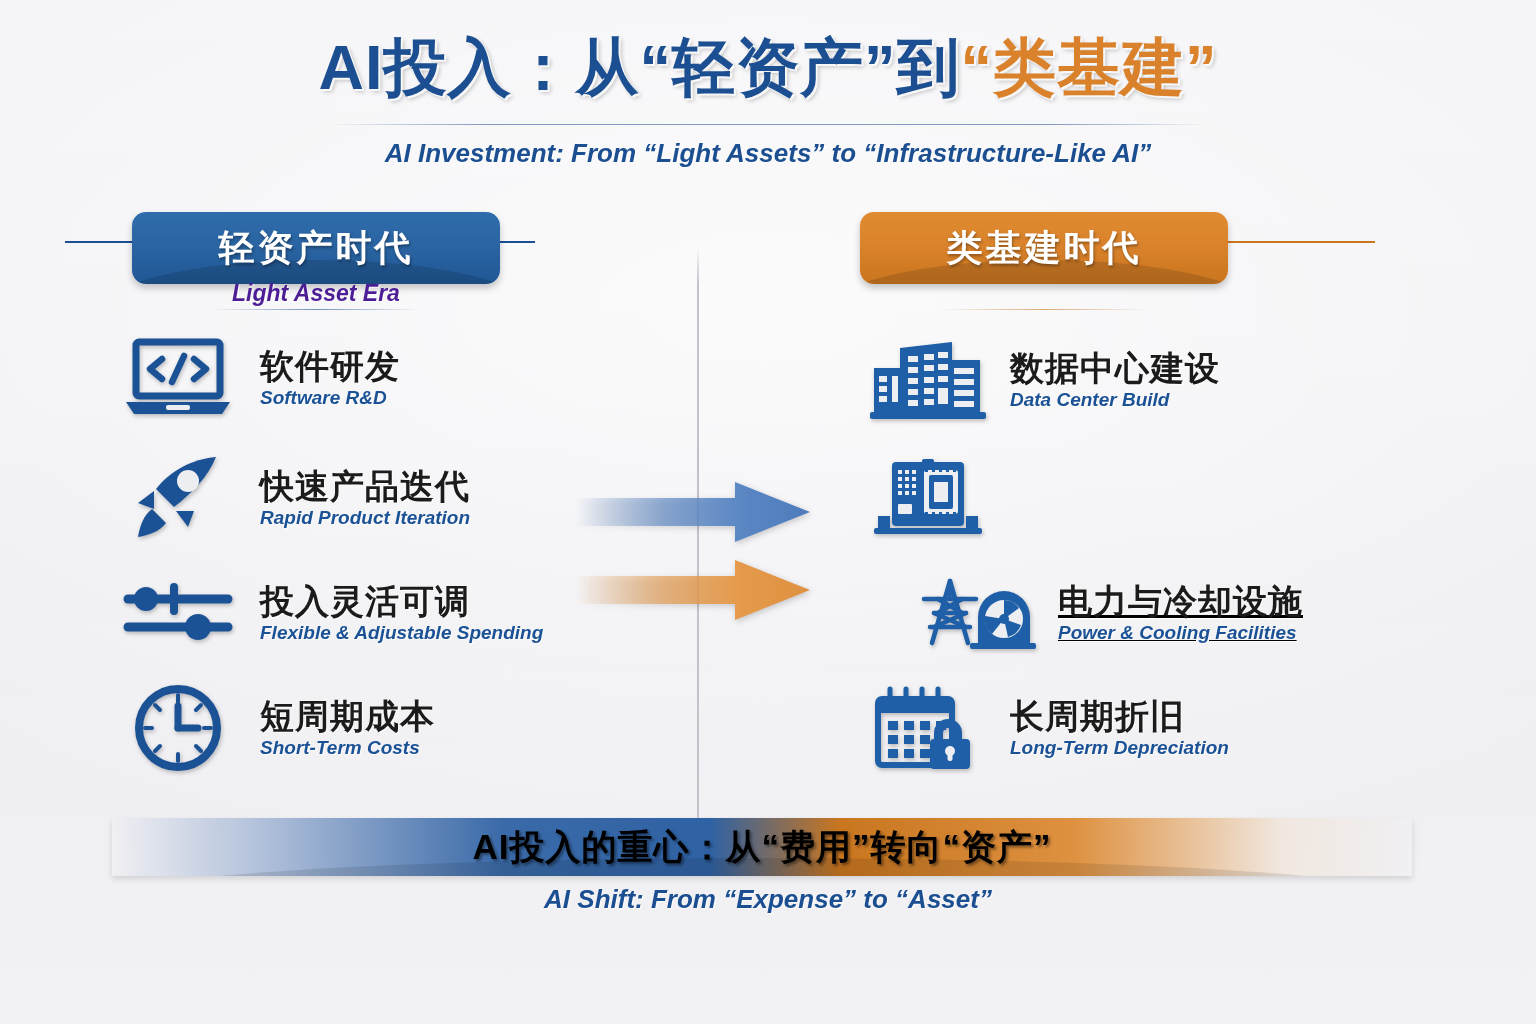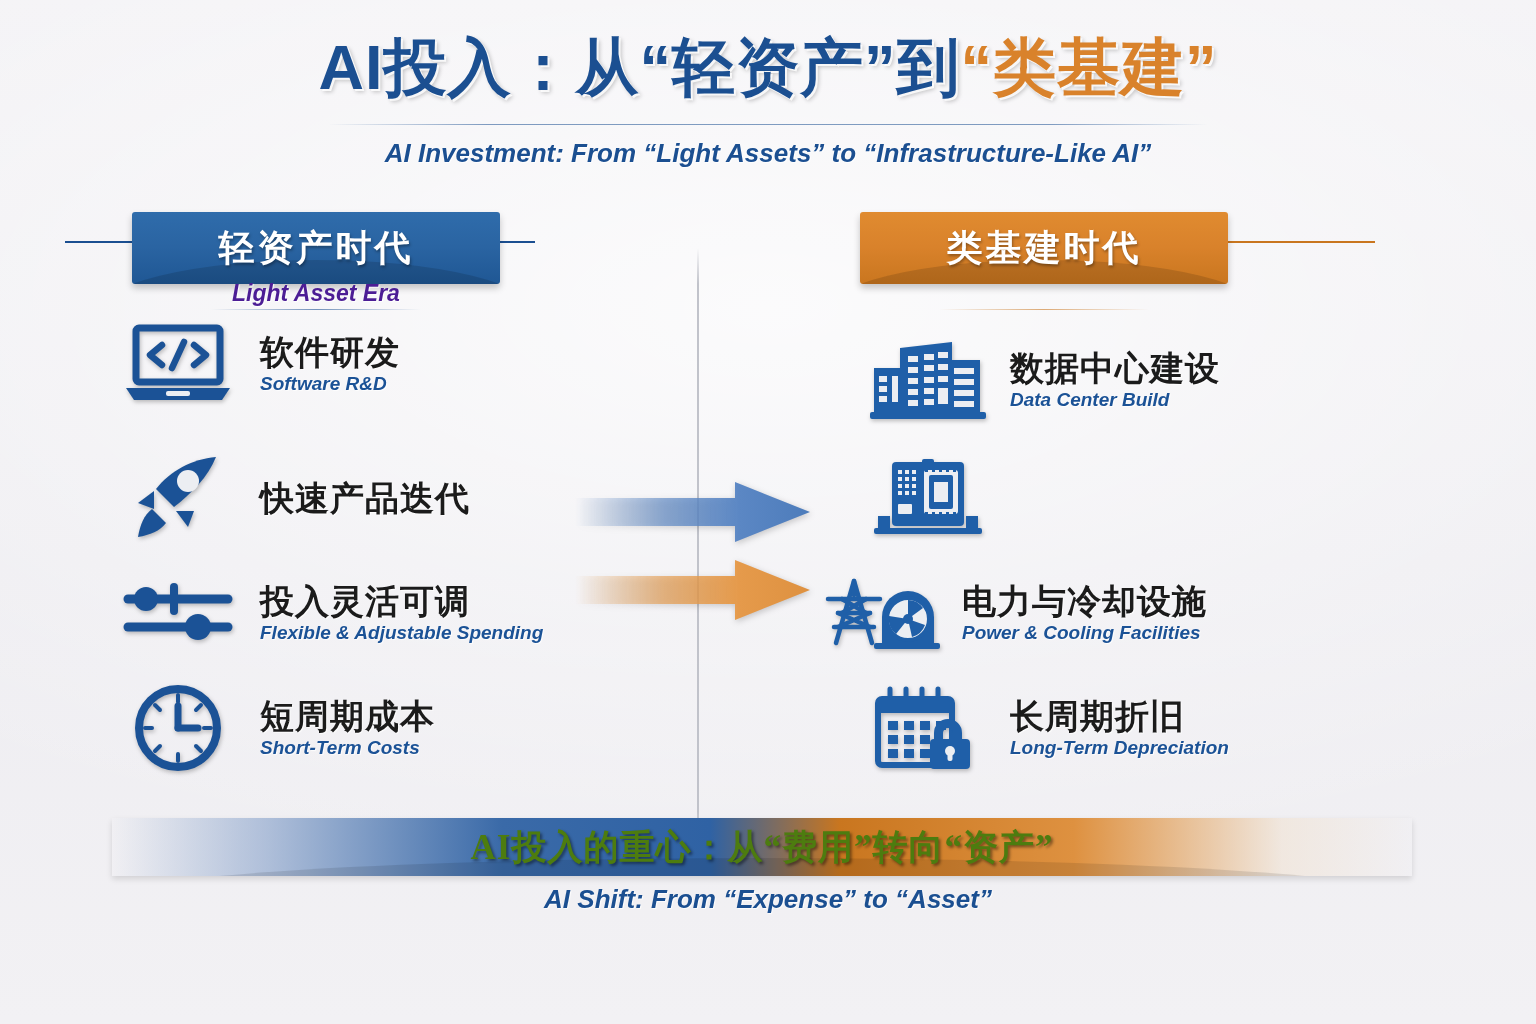--- a/index.html
+++ b/index.html
@@ -51,21 +51,21 @@
     position:absolute;left:697px;top:248px;width:2px;height:600px;
     background:linear-gradient(180deg,rgba(190,192,200,0) 0%,rgba(190,192,200,.95) 6%,rgba(190,192,200,.95) 94%,rgba(190,192,200,0) 100%);
   }
 
   
   .banner{
     position:absolute;width:368px;height:72px;
     display:flex;align-items:center;justify-content:center;
     color:#fff;font-size:36px;font-weight:bold;letter-spacing:3px;
     text-shadow:1px 2px 3px rgba(0,0,0,.35);
-    border-radius:3px;
+    border-radius:14px;
     box-shadow:0 4px 7px rgba(0,0,0,.22);
     overflow:hidden;
   }
   .banner::after{ 
     content:"";position:absolute;left:-10%;right:-10%;bottom:-30px;height:54px;
     background:rgba(0,0,0,.13);
     border-radius:50% 50% 0 0 / 100% 100% 0 0;
   }
   .banner span{position:relative;z-index:2;}
   .banner-left{
@@ -96,27 +96,27 @@
   .item .txt{display:flex;flex-direction:column;justify-content:center;}
   .cn{
     font-size:34px;font-weight:bold;color:#1b1b1b;line-height:1.12;letter-spacing:1px;
     text-shadow:1px 1px 1px rgba(255,255,255,.85);
   }
   .en{
     font-size:19px;font-weight:bold;font-style:italic;color:#1b5296;line-height:1.2;margin-top:2px;
     text-shadow:1px 1px 1px rgba(255,255,255,.85);
   }
 
-  .L1{left:118px;top:321px;}
+  .L1{left:118px;top:335px;}
   .L2{left:118px;top:455px;}
   .L3{left:118px;top:570px;}
   .L4{left:118px;top:685px;}
   .R1{left:868px;top:337px;}
   .R2{left:868px;top:455px;}
-  .R3{left:820px;top:570px;}
+  .R3{left:916px;top:570px;text-decoration:underline;}
   .R4{left:868px;top:685px;}
 
   
   .arrow{position:absolute;filter:drop-shadow(1px 2px 3px rgba(0,0,0,.2));}
   .arrow-blue{left:575px;top:480px;}
   .arrow-orange{left:575px;top:558px;}
 
   
   .bottom-band{
     position:absolute;left:112px;top:818px;width:1300px;height:58px;
@@ -133,24 +133,23 @@
     overflow:hidden;
   }
   .bottom-band::after{
     content:"";position:absolute;left:0;right:0;bottom:-22px;height:40px;
     background:rgba(0,0,0,.10);
     border-radius:50% 50% 0 0 / 100% 100% 0 0;
   }
   .bottom-text{
     position:absolute;left:112px;top:818px;width:1300px;height:58px;
     display:flex;align-items:center;justify-content:center;
-    color:#4d7c0f;font-size:35px;font-weight:bold;letter-spacing:1px;white-space:nowrap;
+    color:#000000;font-size:35px;font-weight:bold;letter-spacing:1px;white-space:nowrap;
     text-shadow:2px 2px 3px rgba(0,0,0,.45);
     z-index:3;
-    font-family:Liberation Serif, serif;
   }
   .bottom-sub{
     position:absolute;left:0;right:0;top:884px;text-align:center;
     font-size:26px;font-weight:bold;font-style:italic;color:#1b4f91;
     text-shadow:1px 1px 1px rgba(255,255,255,.9);
   }
 </style>
 </head>
 <body>
 
@@ -204,20 +203,21 @@
           <path d="M88 2 C64 4 42 16 28 34 l18 18 C64 38 80 22 88 2 Z"></path>
           <circle cx="60" cy="26" r="11" fill="#eceef2"></circle>
           <path d="M26 36 L10 48 l16 6 Z"></path>
           <path d="M48 56 L60 72 l6 -16 Z"></path>
           <path d="M24 54 C16 60 12 70 10 82 c12 -2 22 -6 28 -14 Z"></path>
         </g>
       </svg>
     </div>
     <div class="txt">
       <div class="cn">快速产品迭代</div>
+      <div class="en">Rapid Product Iteration</div>
     </div>
   </div>
 
   <div class="item L3">
     <div class="ico">
       <svg width="112" height="64" viewBox="0 0 112 64">
         <g stroke="#1b5296" stroke-width="9" stroke-linecap="round">
           <line x1="6" y1="18" x2="106" y2="18"></line>
           <line x1="6" y1="46" x2="106" y2="46"></line>
         </g>

